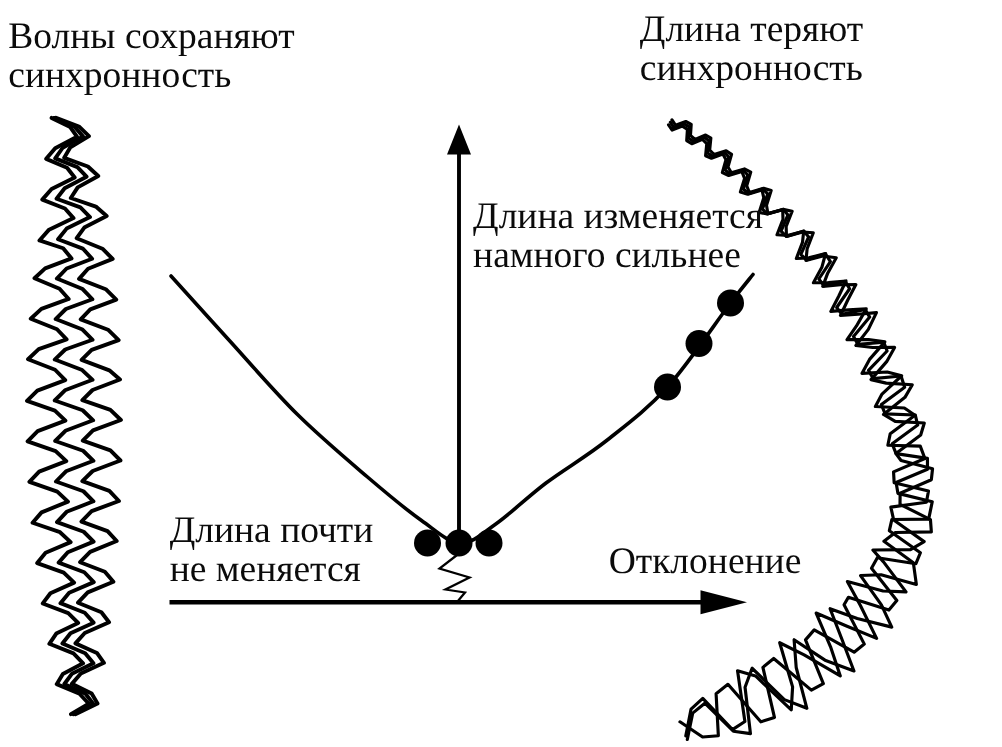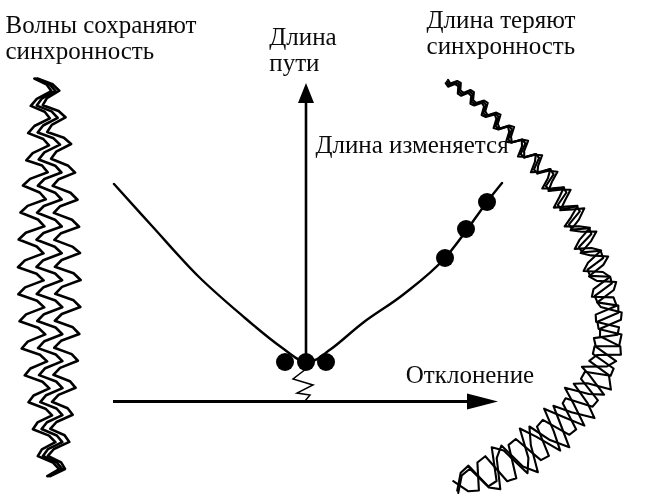--- a/index.html
+++ b/index.html
@@ -56,30 +56,31 @@
         <circle cx="466" cy="229" r="9" fill="#000"></circle>
         <circle cx="487" cy="202" r="9" fill="#000"></circle>
       </g>
   </svg>
 
   <div class="lbl" style="left:101px;top:12px">
     <div>Волны сохраняют</div>
     <div>синхронность</div>
   </div>
 
-  <div class="lbl" style="left:303px;top:24px">
-    <div>Длина</div>
-    <div>пути</div>
-  </div>
 
   <div class="lbl" style="left:501px;top:7px">
     <div>Длина теряют</div>
     <div>синхронность</div>
   </div>
 
   <div class="lbl" style="left:412px;top:132px">
     <div>Длина изменяется</div>
+    <div>намного сильнее</div>
   </div>
 
+  <div class="lbl" style="left:181px;top:341px">
+    <div>Длина почти</div>
+    <div>не меняется</div>
+  </div>
 
   <div class="lbl" style="left:470px;top:362px">Отклонение</div>
 
 </div>
 
 </body></html>

